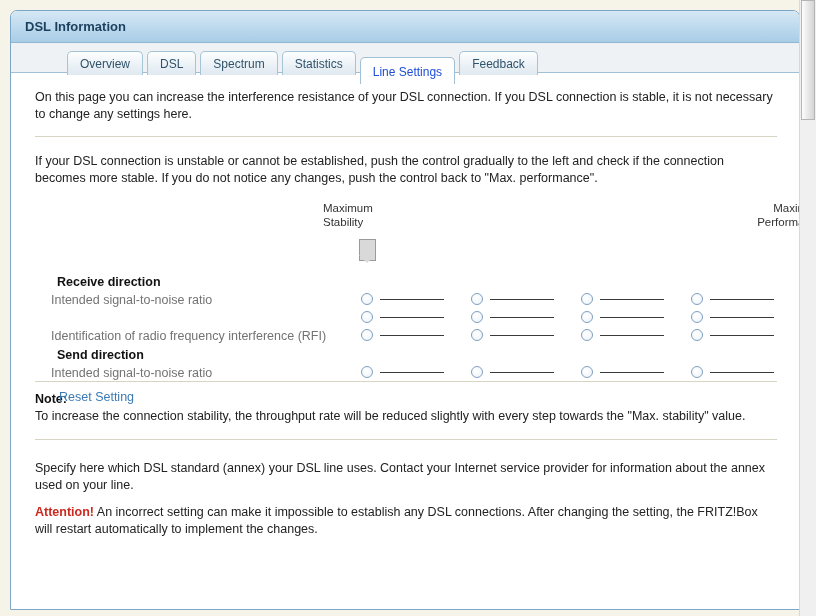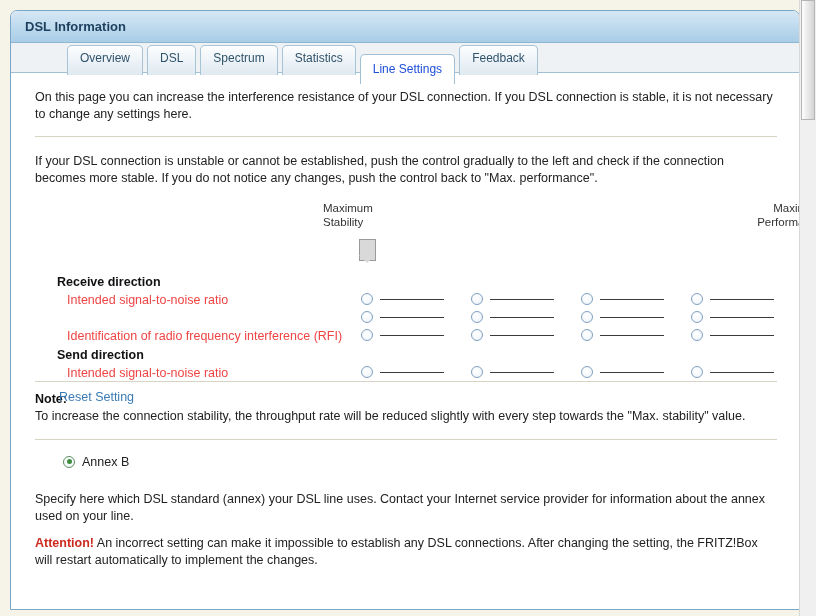--- a/index.html
+++ b/index.html
@@ -52,20 +52,21 @@
   .tabs-bar {
     position: relative;
     height: 30px;
     background: #eef2f5;
     border-bottom: 1px solid #9fc0d6;
     padding-left: 18px;
     box-sizing: border-box;
   }
   .tabs {
     display: flex;
+    align-items: flex-end;
     height: 30px;
     gap: 4px;
     padding-left: 38px;
   }
   .tab {
     font-size: 12px;
     color: #30536b;
     background: linear-gradient(to bottom, #fdfefe 0%, #eaf1f6 60%, #dfe9f0 100%);
     border: 1px solid #a7c3d6;
     border-bottom: none;
@@ -143,22 +144,22 @@
   .group-head {
     position: absolute;
     font-size: 12.5px;
     font-weight: bold;
     color: #111;
     left: 22px;
   }
   .row-label {
     position: absolute;
     font-size: 12.5px;
-    color: #ef4444;
-    left: 32px;
+    color: #737373;
+    left: 16px;
   }
   .radio-track {
     position: absolute;
     left: 300px;
     width: 480px;
     height: 14px;
   }
   .rad {
     position: absolute;
     top: 0;
@@ -356,24 +357,20 @@
 
       <hr class="hr" style="margin-top:-2px;">
 
       <p class="note-head" style="margin-top:10px;">Note:</p>
       <p class="note-body">To increase the connection stability, the throughput rate will be reduced slightly with every step towards the "Max. stability" value.</p>
 
       <hr class="hr" style="margin-top:14px;">
 
 
       <div style="margin-top:12px;">
-        <label class="annex-opt">
-          <span class="rad2 sel"></span>
-          <span>Annex B</span>
-        </label>
       </div>
 
       <p class="note-body" style="margin-top:20px; max-width:760px;">Specify here which DSL standard (annex) your DSL line uses. Contact your Internet service provider for information about the annex used on your line.</p>
 
       <p class="attention"><b>Attention!</b><span> An incorrect setting can make it impossible to establish any DSL connections. After changing the setting, the FRITZ!Box will restart automatically to implement the changes.</span></p>
 
     </div>
   </div>
 
   <div class="scrollbar">

